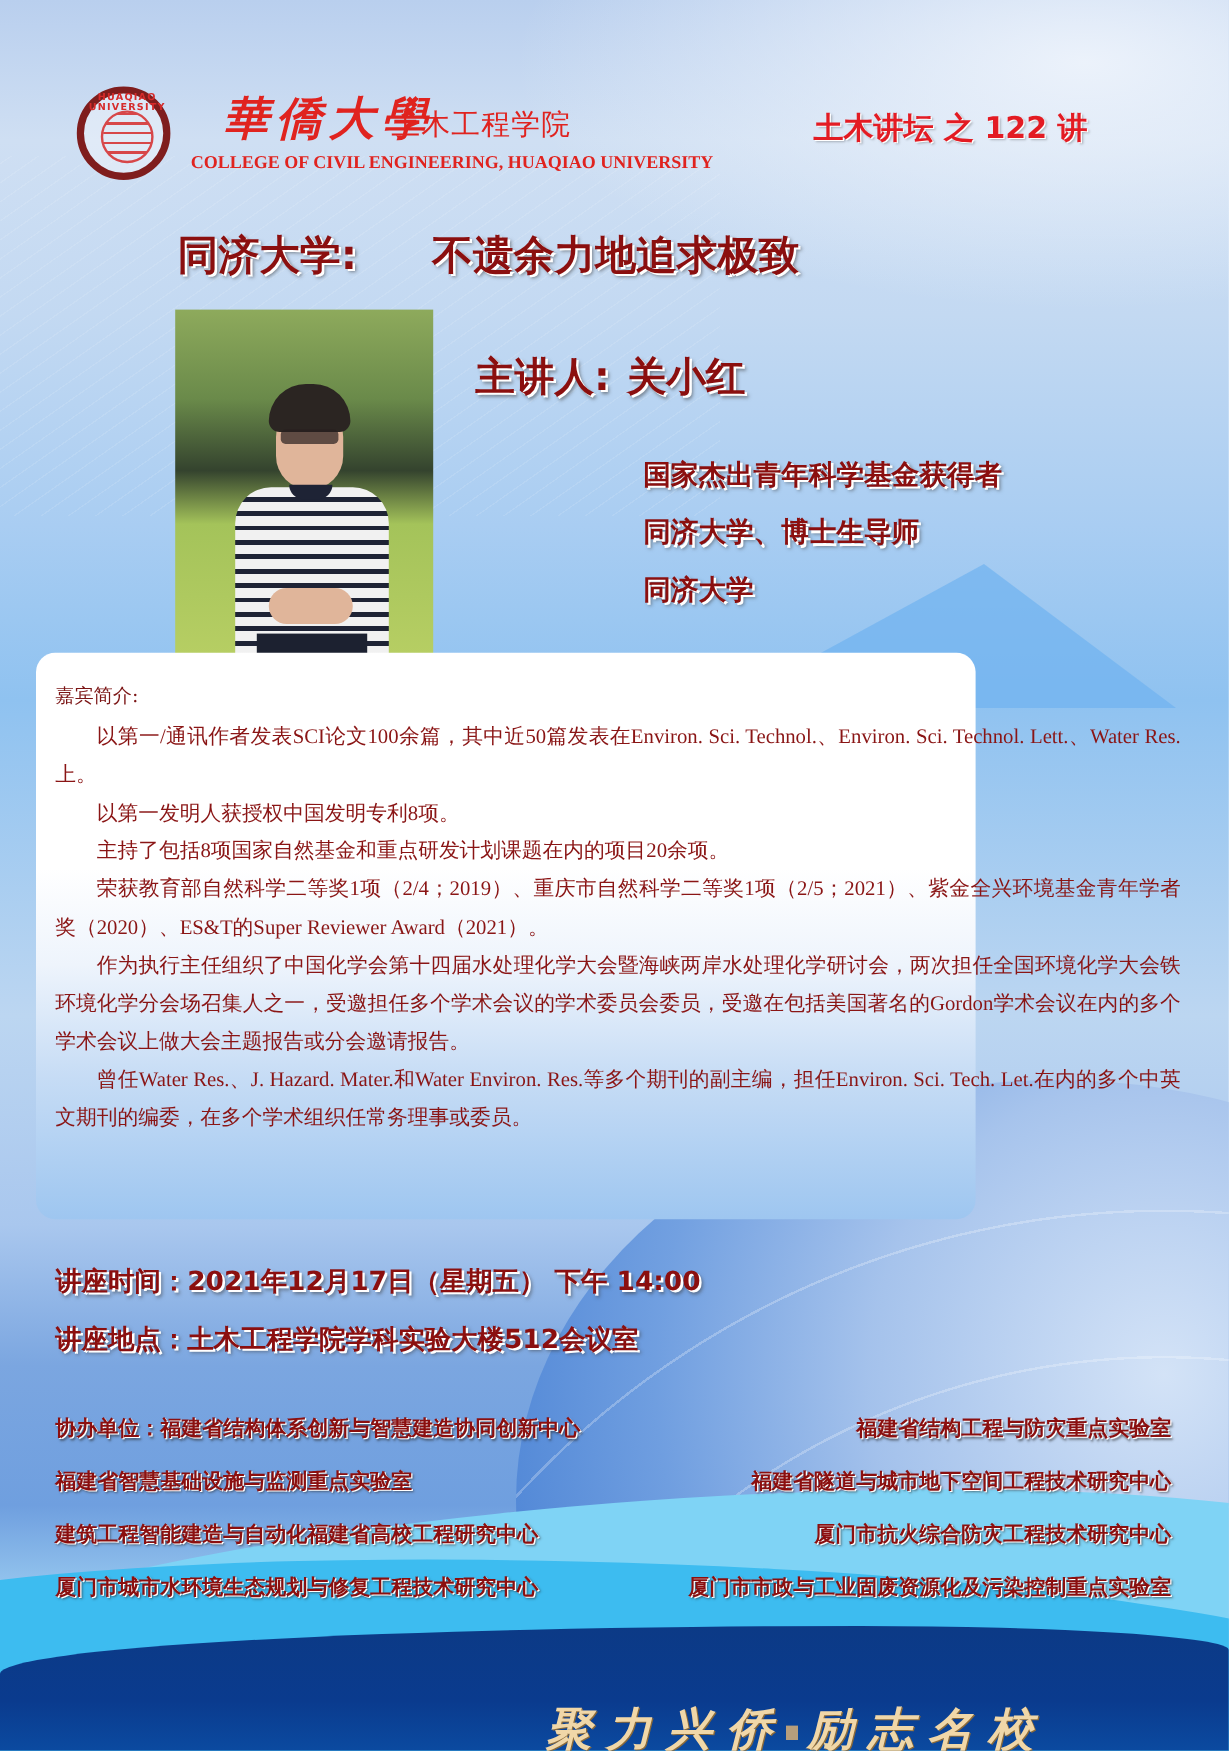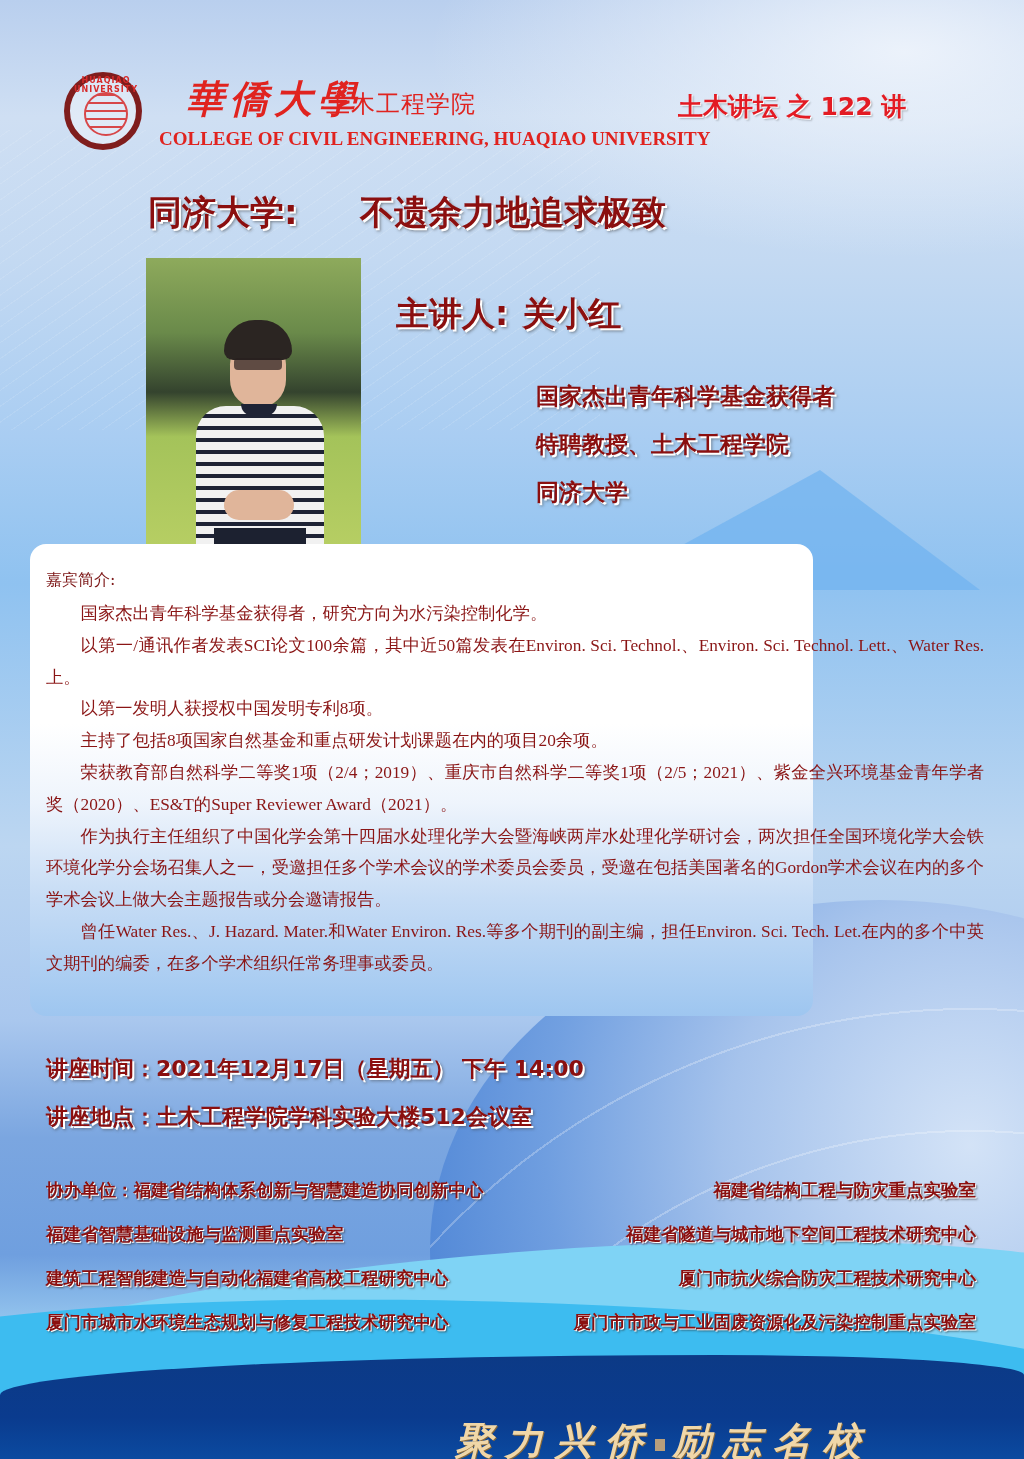--- a/index.html
+++ b/index.html
@@ -34,21 +34,21 @@
 
   .header { position:absolute; left:62px; top:66px; width:470px; height:90px; }
   .logo-seal { position:absolute; left:2px; top:6px; width:78px; height:78px; border-radius:50%;
     border:6px solid #7f1d1d; background: rgba(255,255,255,0.35); }
   .logo-seal .inner { position:absolute; left:14px; top:14px; width:44px; height:44px; border-radius:50%;
     border:2px solid #d62b2b;
     background: repeating-linear-gradient(0deg, transparent 0 6px, #d62b2b 6px 8px); opacity:0.85; }
   .logo-seal .ring-text { position:absolute; left:0; top:-2px; width:72px; text-align:center; font-size:8px; color:#d62b2b; font-weight:bold; letter-spacing:1px; }
   .uni-name { position:absolute; left:95px; top:8px; font-family:"DejaVu Serif", serif; font-size:38px; color:#e0231f; font-style:italic; font-weight:bold; letter-spacing:6px;margin-left:29px; }
   .college-cn { position:absolute; left:264px; top:22px; font-family:"DejaVu Serif", serif; font-size:24px; color:#e0231f; letter-spacing:1px; }
-  .college-en { position:absolute; left:97px; top:62px; font-family:"Liberation Serif", serif; font-size:19px; color:#e0231f; font-weight:bold; white-space:nowrap; }
+  .college-en { position:absolute; left:97px; top:62px; font-family:"Liberation Serif", serif; font-size:15px; color:#e0231f; font-weight:bold; white-space:nowrap; }
 
   .series { position:absolute; left:678px; top:90px; font-size:25px; font-weight:bold; color:#e31b23;
     text-shadow: 1px 1px 0 #fff, 2px 2px 2px rgba(0,0,0,0.25); white-space:nowrap; }
 
   .shadow-red { color:#8b0f0f; font-weight:bold; text-shadow: 2px 2px 0 #ffffff, 3px 3px 3px rgba(60,60,60,0.55); }
   .topic-label { position:absolute; left:148px; top:190px; font-size:34px; }
   .topic-value { position:absolute; left:360px; top:190px; font-size:34px; }
   .speaker-line { position:absolute; left:396px; top:292px; font-size:33px; white-space:nowrap; }
   .speaker-name { margin-left:14px; }
   .title-lines { position:absolute; left:536px; top:372px; }
@@ -122,28 +122,27 @@
   <div class="arms"></div>
   <div class="skirt"></div>
 </div>
 
 <div class="speaker-line shadow-red">
   <span>主讲人:</span><span class="speaker-name">关小红</span>
 </div>
 
 <div class="title-lines">
   <div class="shadow-red">国家杰出青年科学基金获得者</div>
-  <div class="shadow-red">特聘教授、土木工程学院</div>
+  <div class="shadow-red">同济大学、博士生导师</div>
   <div class="shadow-red">同济大学</div>
 </div>
 
 <div class="bio-panel">
   <div class="bio-heading">嘉宾简介:</div>
   <div class="bio-body">
-    <p>国家杰出青年科学基金获得者，研究方向为水污染控制化学。</p>
     <p>以第一/通讯作者发表SCI论文100余篇，其中近50篇发表在Environ. Sci. Technol.、Environ. Sci. Technol. Lett.、Water Res.上。</p>
     <p>以第一发明人获授权中国发明专利8项。</p>
     <p>主持了包括8项国家自然基金和重点研发计划课题在内的项目20余项。</p>
     <p>荣获教育部自然科学二等奖1项（2/4；2019）、重庆市自然科学二等奖1项（2/5；2021）、紫金全兴环境基金青年学者奖（2020）、ES&amp;T的Super Reviewer Award（2021）。</p>
     <p>作为执行主任组织了中国化学会第十四届水处理化学大会暨海峡两岸水处理化学研讨会，两次担任全国环境化学大会铁环境化学分会场召集人之一，受邀担任多个学术会议的学术委员会委员，受邀在包括美国著名的Gordon学术会议在内的多个学术会议上做大会主题报告或分会邀请报告。</p>
     <p>曾任Water Res.、J. Hazard. Mater.和Water Environ. Res.等多个期刊的副主编，担任Environ. Sci. Tech. Let.在内的多个中英文期刊的编委，在多个学术组织任常务理事或委员。</p>
   </div>
 </div>
 
 <div class="lecture-info">

